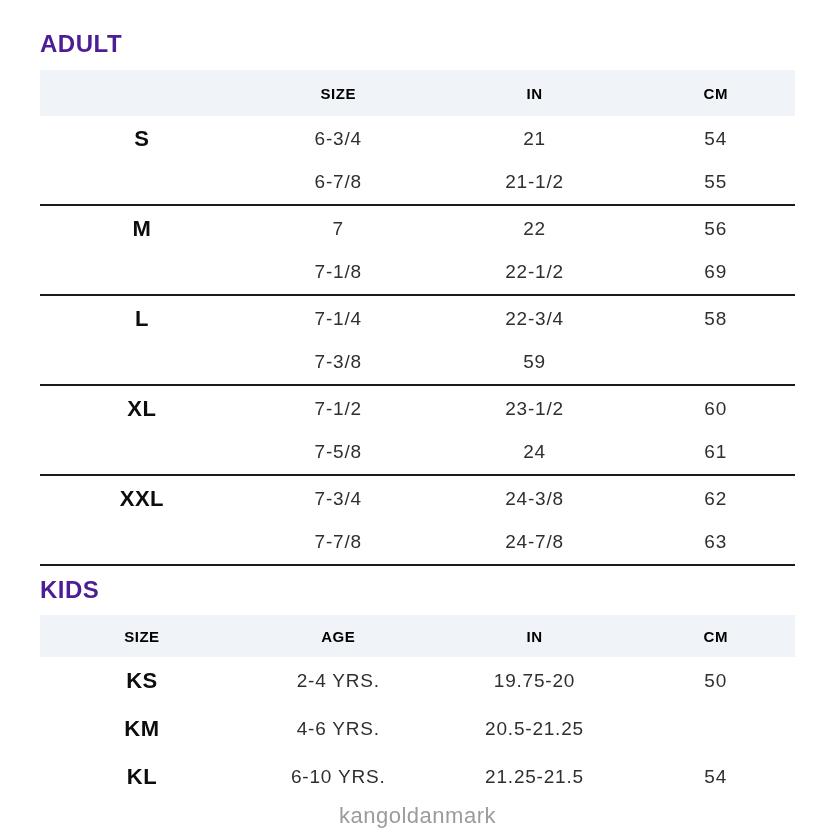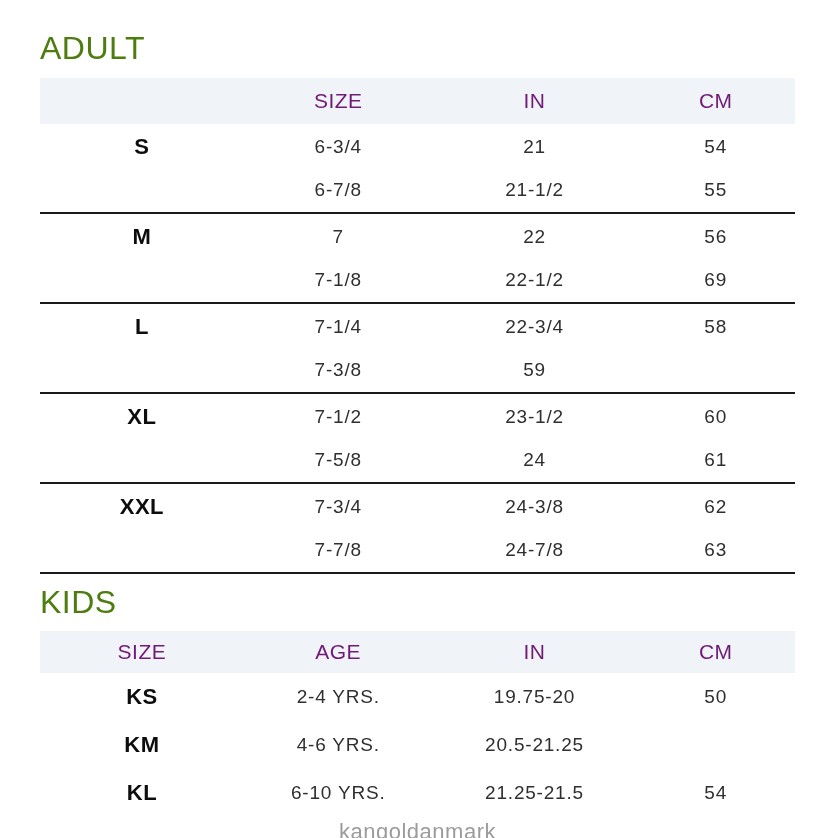--- a/index.html
+++ b/index.html
@@ -7,45 +7,45 @@
   body {
     font-family: "Liberation Sans", sans-serif;
     color: #0d0d0d;
     width: 838px;
     height: 838px;
     overflow: hidden;
   }
   .page { padding: 0 43px 0 40px; width: 838px; }
 
   .section-title {
-    font-size: 32px;
-    font-weight: 400;
-    letter-spacing: 0.5px;
-    color: #4d7c0f;
+    font-size: 24px;
+    font-weight: 700;
+    letter-spacing: 0.5px;
+    color: #4c1d95;
     line-height: 1;
   }
   .adult-title { padding-top: 32px; }
   .kids-title  { padding-top: 12px; }
 
   .grid-row {
     display: grid;
     grid-template-columns: 27% 25% 27% 21%;
     align-items: center;
   }
 
   .thead {
     background: #f0f3f8;
     height: 46px;
     margin-top: 14px;
   }
   .thead .cell {
-    font-weight: 400;
-    font-size: 21px;
-    letter-spacing: 0.5px;
-    color: #701a75;
+    font-weight: 700;
+    font-size: 15px;
+    letter-spacing: 0.5px;
+    color: #000000;
   }
 
   .cell {
     text-align: center;
     font-size: 19px;
     font-weight: 300;
     letter-spacing: 0.8px;
     color: #2f2f2f;
   }
   .cell.label {

